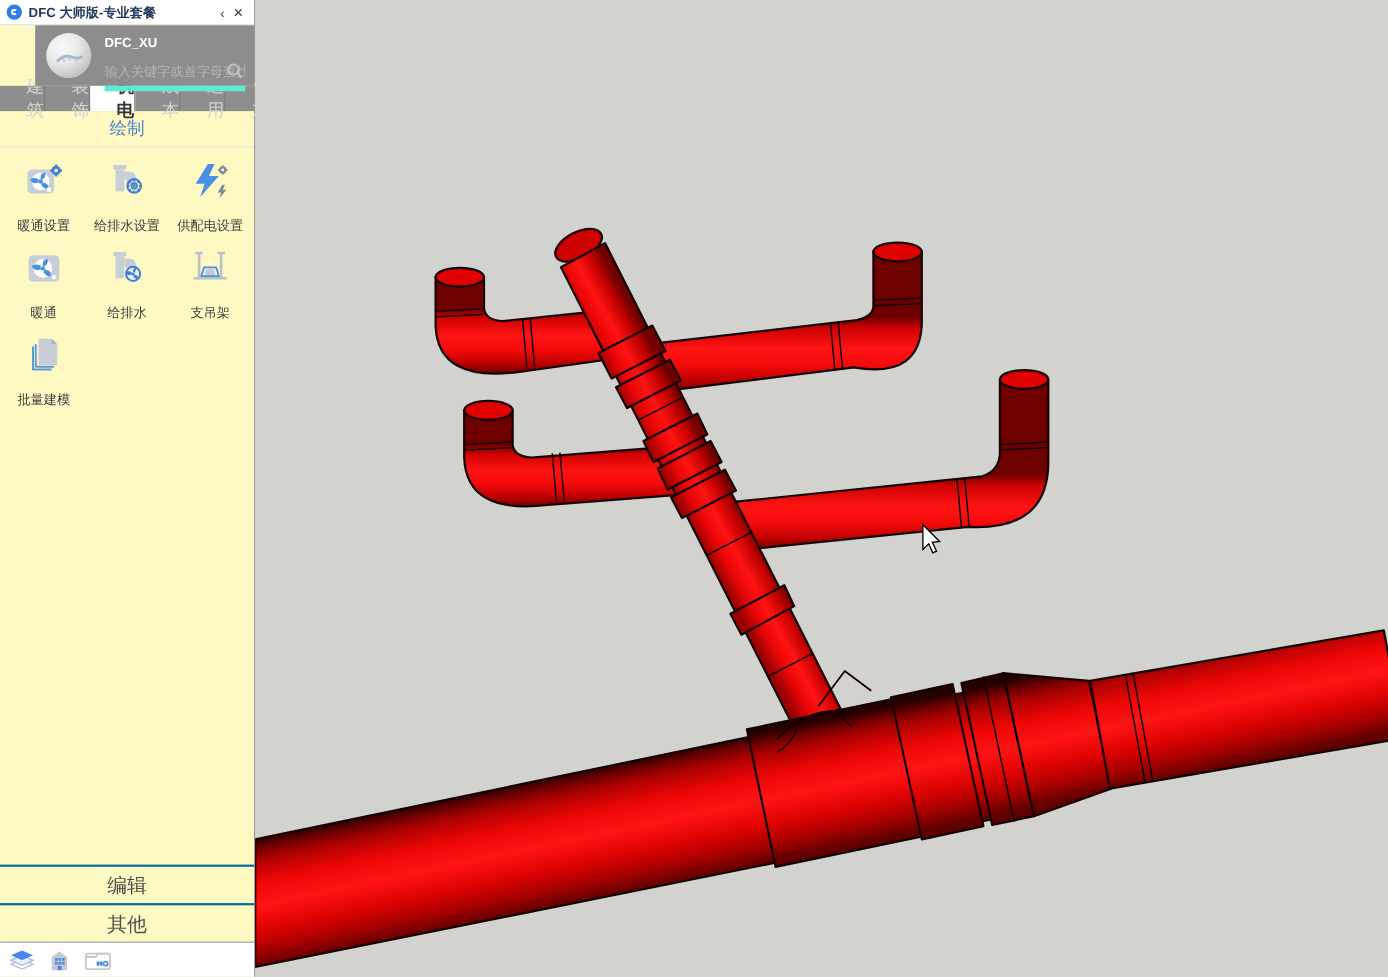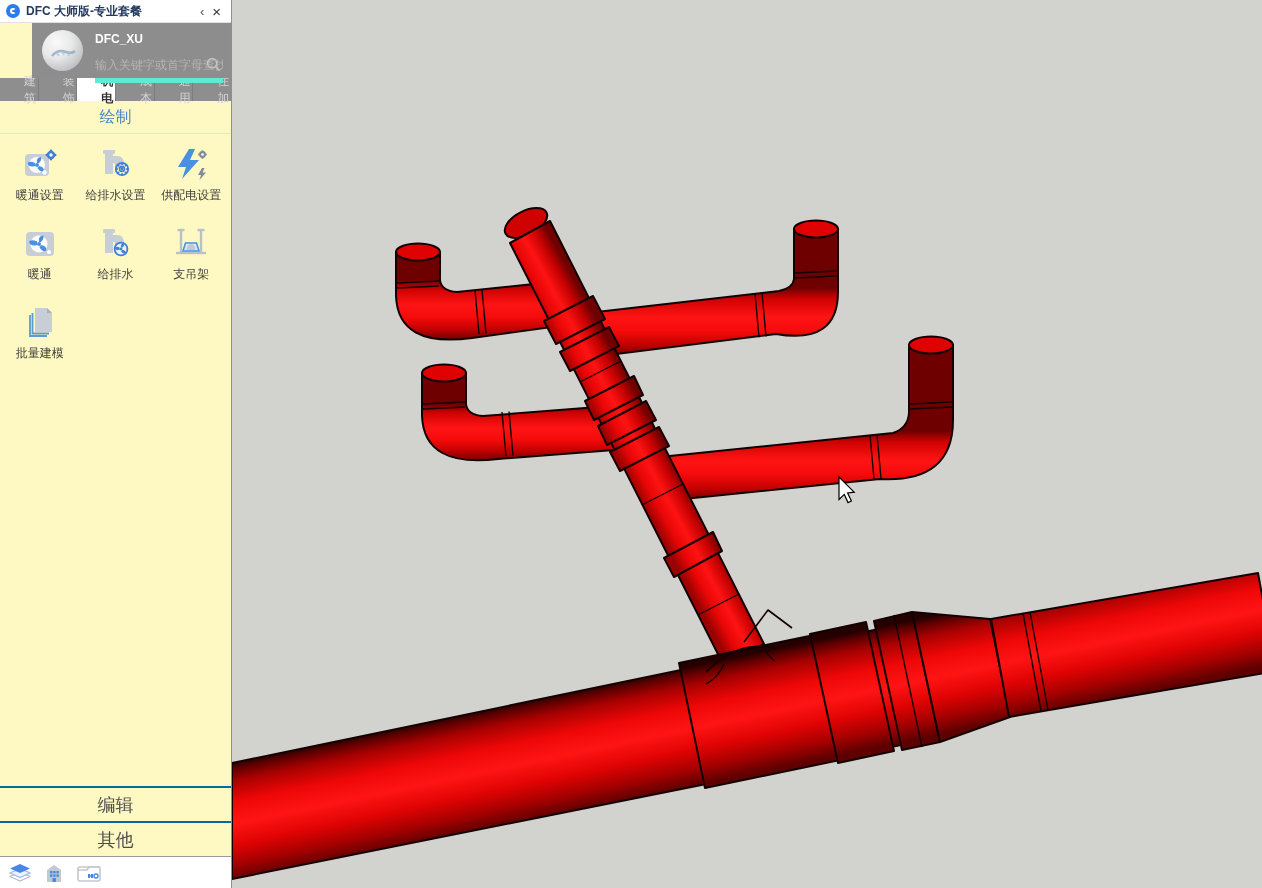--- a/index.html
+++ b/index.html
@@ -33,38 +33,38 @@
     overflow:hidden;
   }
   .avatar svg{position:absolute;left:0;top:0;}
   .user-name{position:absolute;left:63px;top:9px;font-size:12px;font-weight:bold;color:#ffffff;}
   .search-row{position:absolute;left:63px;right:8px;top:31px;height:24px;border-bottom:5px solid #5eead4;}
   .search-placeholder{font-size:12px;color:#b4b4b4;line-height:22px;white-space:nowrap;overflow:hidden;}
   .search-icon{position:absolute;right:2px;top:3px;width:15px;height:15px;}
   .tabbar{height:23px;display:flex;background:#8e8e8e;flex:0 0 auto;}
   .tab{
     flex:1 1 0;display:flex;align-items:center;justify-content:center;
-    font-size:12px;color:#d2d2d2;border-right:1px solid #7d7d7d;cursor:default;box-sizing:border-box;padding-left:24px;
+    font-size:16px;color:#d2d2d2;border-right:1px solid #7d7d7d;cursor:default;box-sizing:border-box;padding-left:24px;
   }
   .tab:last-child{border-right:none;}
   .tab.active{background:#ffffff;color:#333;font-weight:bold;}
   .section-head{
     flex:0 0 auto;height:32px;display:flex;align-items:center;justify-content:center;
     font-size:16px;color:#4a86c8;border-bottom:1px solid #e3e3e3;cursor:default;
   }
   .tool-grid{
     flex:0 0 auto;display:grid;grid-template-columns:1fr 1fr 1fr;
     padding:6px 2px 0 2px;row-gap:2px;
   }
   .tool{
     height:71px;display:flex;flex-direction:column;align-items:center;justify-content:flex-start;
     padding-top:6px;cursor:default;
   }
   .tool .ticon{width:36px;height:36px;display:block;}
-  .tool .tlabel{font-size:12px;color:#3c3c3c;margin-top:5px;white-space:nowrap;}
+  .tool .tlabel{font-size:12px;color:#3c3c3c;margin-top:15px;white-space:nowrap;}
   .spacer{flex:1 1 auto;}
   .acc-row{
     flex:0 0 auto;height:33px;display:flex;align-items:center;justify-content:center;
     font-size:18px;color:#4d4d4d;border-top:2px solid #0369a1;cursor:default;
   }
   .statusbar{
     flex:0 0 auto;height:31px;border-top:1px solid #9a9a9a;background:#fff;
     display:flex;align-items:center;padding-left:8px;gap:11px;
   }
   .statusbar svg{display:block;cursor:default;}

